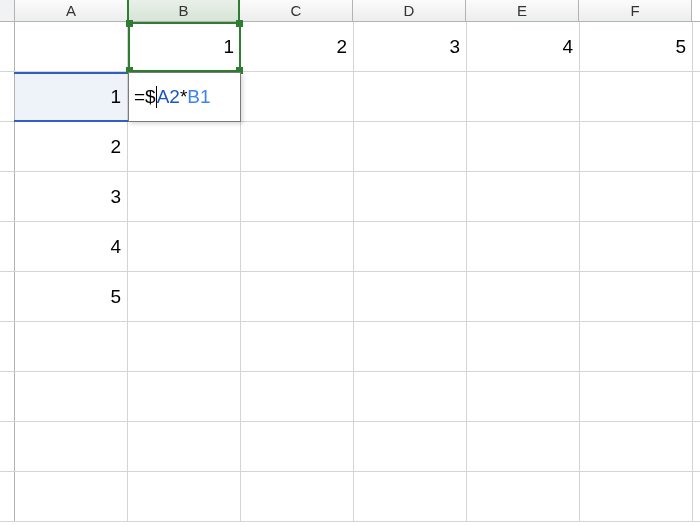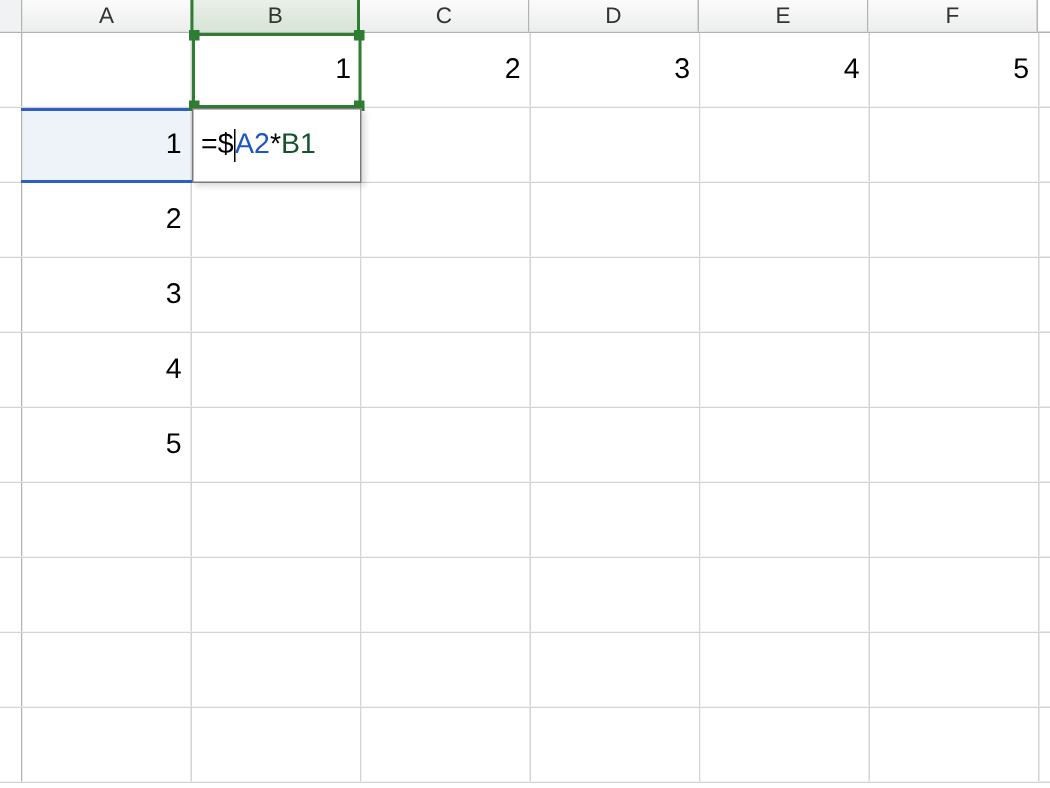--- a/index.html
+++ b/index.html
@@ -78,21 +78,21 @@
       box-shadow: 2px 2px 4px rgba(0,0,0,0.15);
       display: flex;
       align-items: center;
       padding-left: 5px;
     }
     .editwrap .fpart { font-size: 19px; }
     .fp-eq { color: #000; }
     .fp-dollar { color: #000; }
     .fp-ref1 { color: #1a56c4; }
     .fp-star { color: #000; }
-    .fp-ref2 { color: #14532d; }
+    .fp-ref2 { color: #3b82f6; }
     .caret {
       display: inline-block;
       width: 1px;
       height: 22px;
       background: #000;
       vertical-align: middle;
       margin-left: 0;
       margin-right: 0;
       animation: blink 1s step-end infinite;
     }

